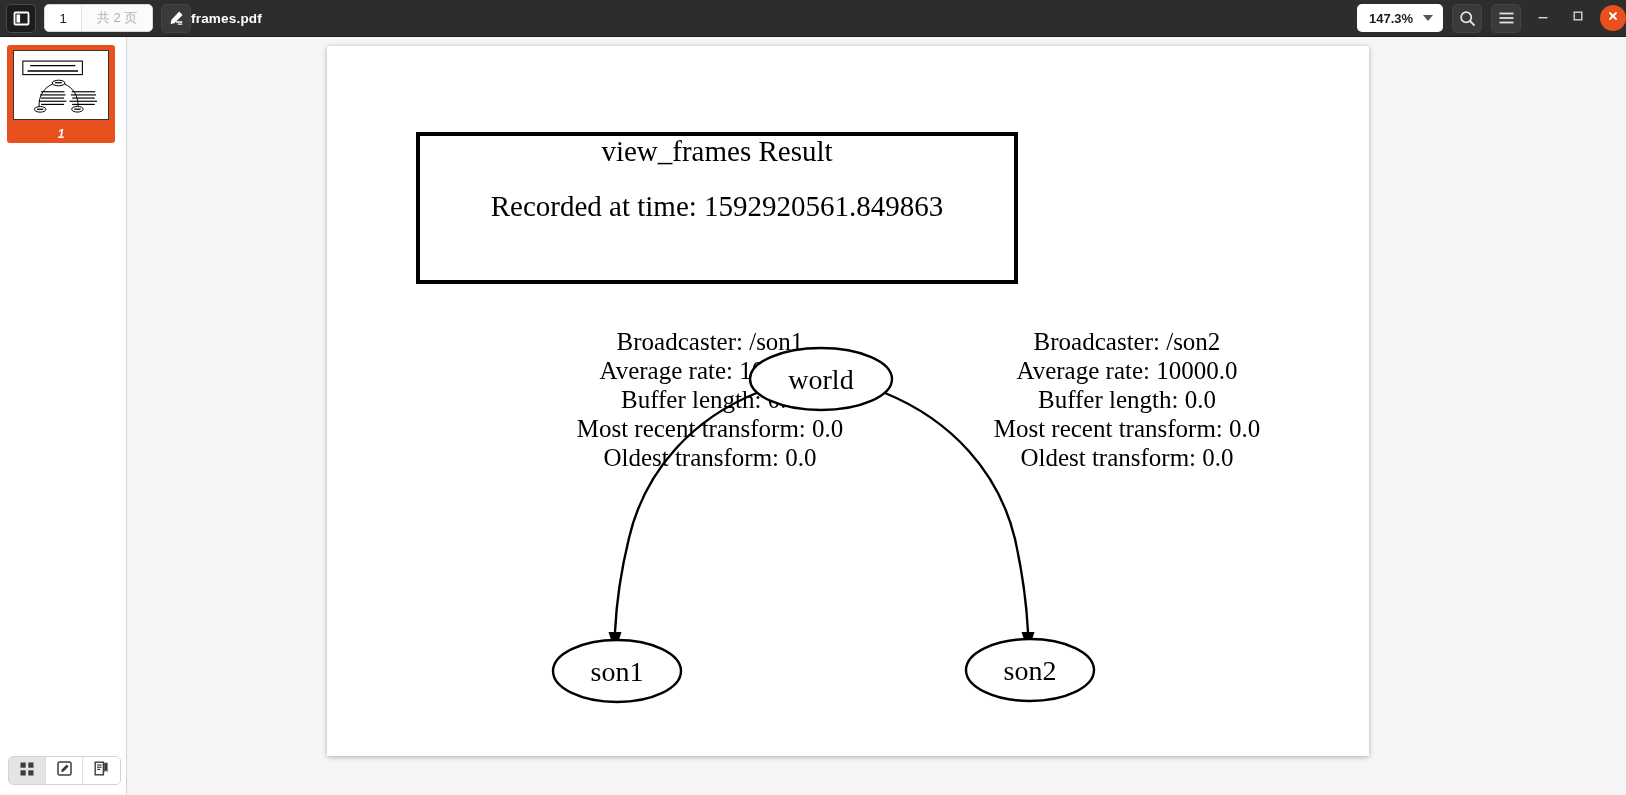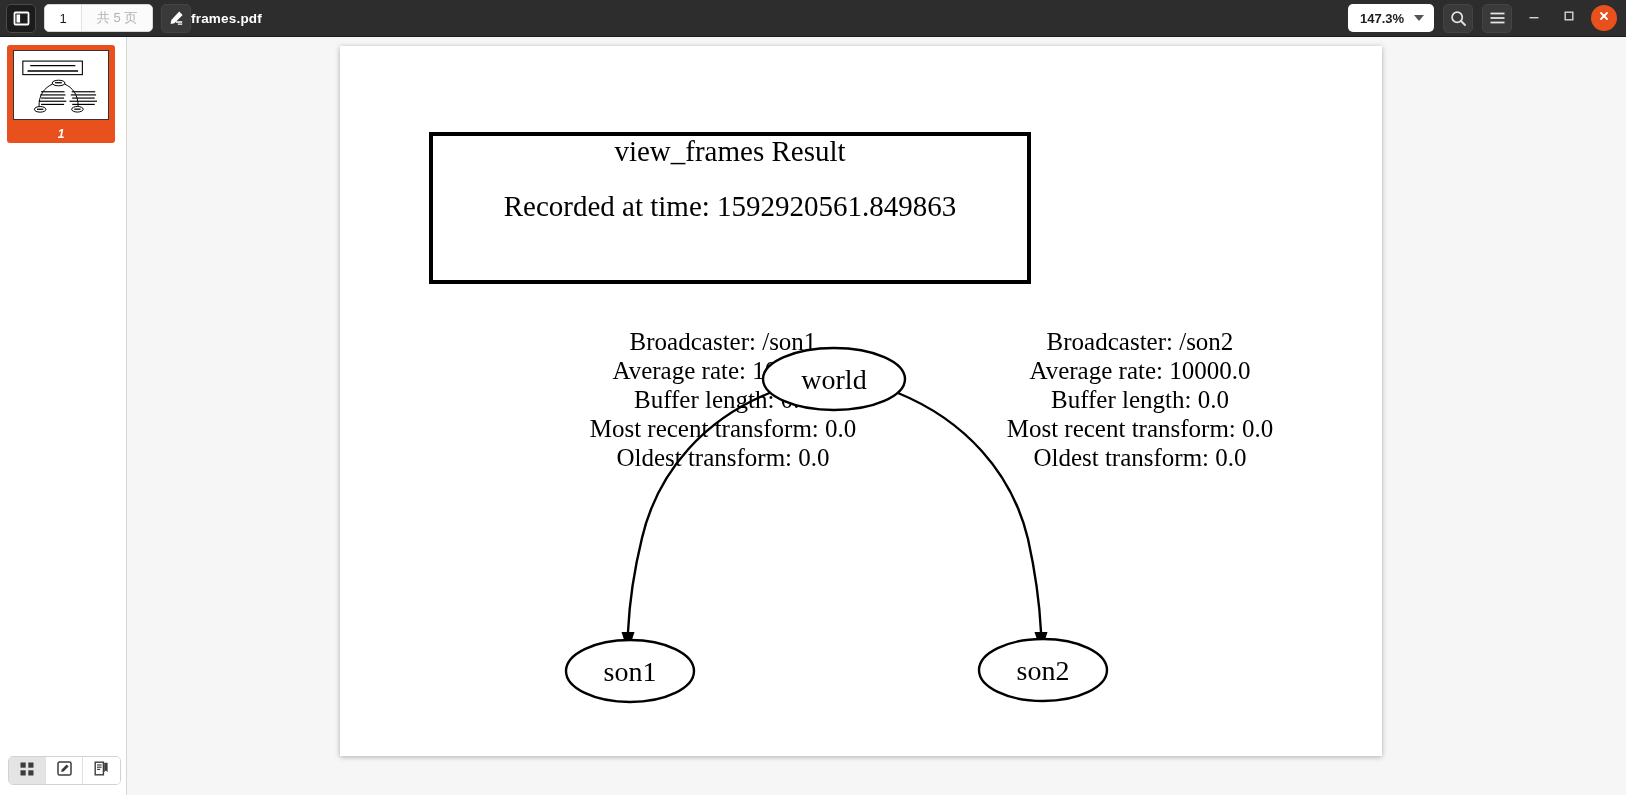--- a/index.html
+++ b/index.html
@@ -48,21 +48,20 @@
     font-size: 13.5px;
     font-weight: bold;
     letter-spacing: 0.2px;
     white-space: nowrap;
     overflow: hidden;
   }
   .tb-right {
     display: flex;
     align-items: center;
     gap: 9px;
-    padding-right: 9px;
     flex: 0 0 auto;
   }
 
   .tool-btn {
     width: 30px; height: 29px;
     border-radius: 5px;
     background: #3a3a3a;
     border: 1px solid #444;
     display: flex;
     align-items: center;
@@ -225,21 +224,21 @@
     top: 37px;
     left: 128px;
     width: 1498px;
     height: 758px;
     background: #f6f6f6;
     overflow: hidden;
   }
   .pdf-page {
     position: absolute;
     top: 9px;
-    left: 212px;
+    left: 199px;
     width: 1042px;
     height: 710px;
     background: #ffffff;
     box-shadow: 0 1px 5px rgba(0,0,0,0.30);
   }
   .pdf-svg { display: block; }
 
   .doc-text {
     font-family: "Liberation Serif", serif;
     fill: #000000;
@@ -258,21 +257,21 @@
         <span>
           <svg width="17" height="15" viewBox="0 0 17 15">
             <rect x="1.5" y="1.5" width="14" height="12" fill="none" stroke="#ffffff" stroke-width="1.8" rx="1"></rect>
             <rect x="3.5" y="3.5" width="3.6" height="8" fill="#ffffff"></rect>
           </svg>
         </span>
       </div>
 
       <div class="page-entry">
         <input class="page-num" type="text" value="1" style="">
-        <div class="page-total">共 5 页</div>
+        <div class="page-total">共 2 页</div>
       </div>
 
       <div class="tool-btn">
         <span>
           <svg width="17" height="16" viewBox="0 0 17 16">
             <path d="M11.2 1.6 L14.6 5.0 L6.4 13.2 L2.6 13.9 L3.3 10.1 Z" fill="#ffffff"></path>
             <path d="M8.0 12.0 H14.2 M9.8 14.1 H14.2" stroke="#ffffff" stroke-width="1.3" fill="none"></path>
           </svg>
         </span>
       </div>

